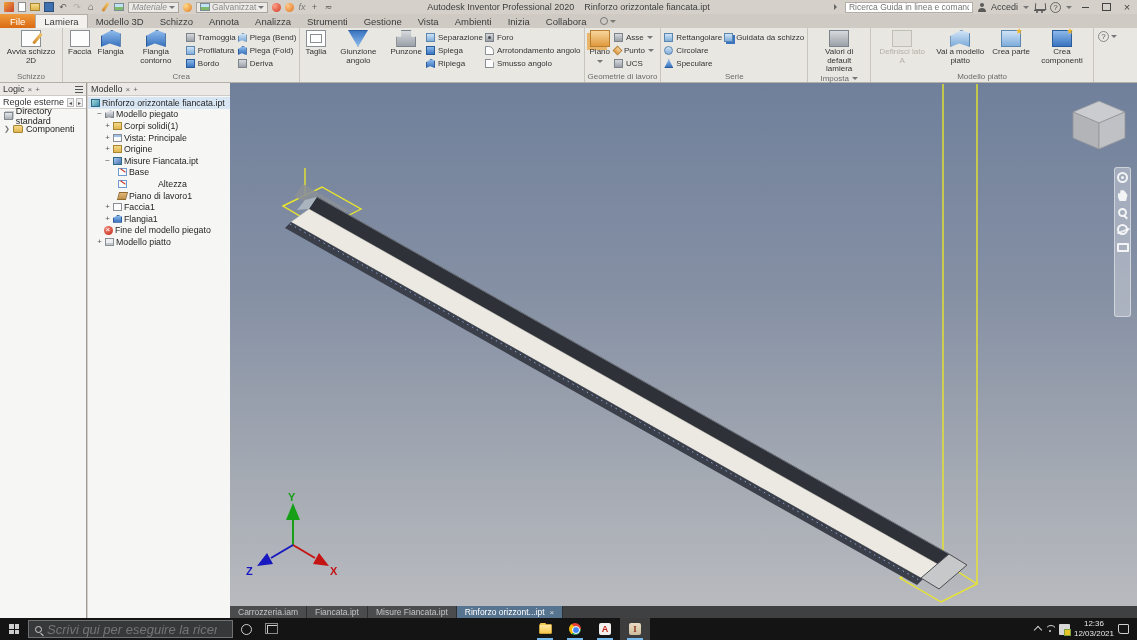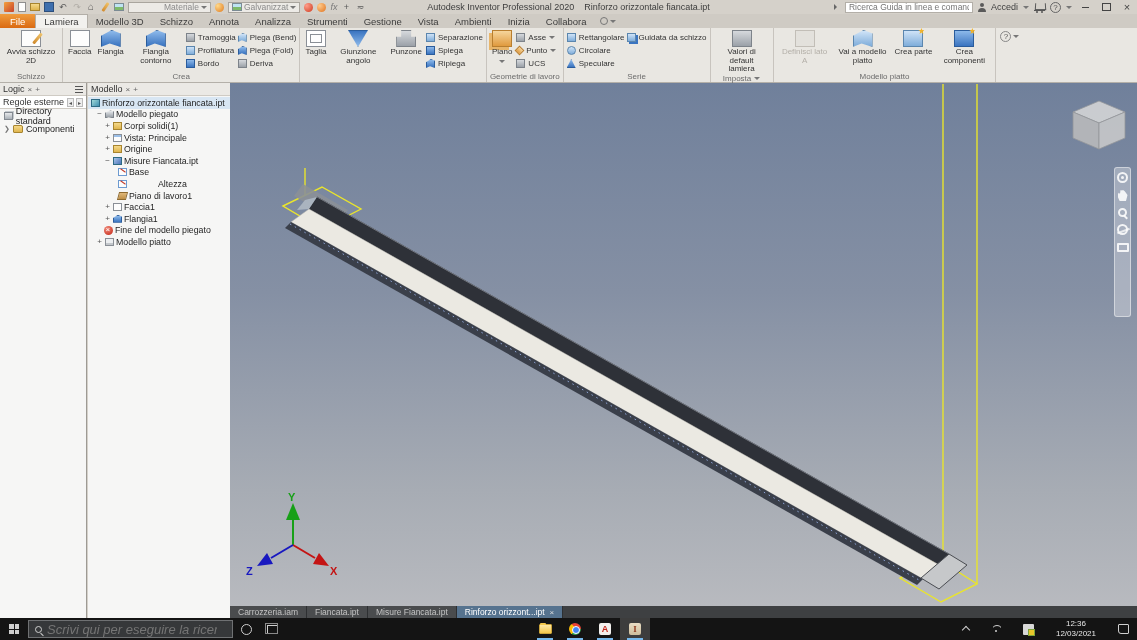--- a/index.html
+++ b/index.html
@@ -13,21 +13,21 @@
   .qi-logo{background:linear-gradient(135deg,#f3a13c,#c9412a);border-radius:1px;}
   .qi-doc{background:#fdfdfd;border:1px solid #8f8f8f;width:8px;}
   .qi-folder{background:linear-gradient(#f5d98a,#dfb54e);border:1px solid #a8852f;height:8px;}
   .qi-save{background:#3e6fae;border:1px solid #2d4f7c;}
   .qi-dis{color:#b0aca6;}
   .qi-home{font-size:10px;}
   .qi-pencil{background:linear-gradient(#f0c36a,#d28b2e);width:3px;height:10px;transform:rotate(35deg);border-radius:1px;}
   .qi-img{background:linear-gradient(#bfe3f2 50%,#7fba6a 50%);border:1px solid #7b8b94;height:8px;}
   .combo{display:flex;align-items:center;gap:2px;border:1px solid #a9a59e;background:#eceae6;height:11px;padding:0 3px;font-size:8.5px;color:#8a8a8a;}
   .combo .cdd{width:0;height:0;border:3px solid transparent;border-top-color:#777;margin-top:3px;}
-  .ital{margin-left:32px;}
+  .ital{font-style:italic;}
   .ball{width:9px;height:9px;border-radius:50%;}
   .ball-a{background:radial-gradient(circle at 30% 30%,#ffd98a,#e07b1f);}
   .ball-r{background:radial-gradient(circle at 30% 30%,#ff9d8a,#cf3a1f);}
   .ball-o{background:radial-gradient(circle at 30% 30%,#ffc98a,#e0731f);}
   .fx{font-style:italic;color:#7a7a7a;font-size:9px;}
   #title-center{position:absolute;left:0;right:0;top:0;height:14px;display:flex;align-items:center;justify-content:center;gap:10px;font-size:9px;color:#3d3d3d;pointer-events:none;}
   .tb-right{margin-left:auto;display:flex;align-items:center;gap:5px;padding-right:2px;z-index:2;}
   .tri-r{width:0;height:0;border:3px solid transparent;border-left-color:#666;}
   #help-search{width:128px;height:11px;border:1px solid #b3afa8;background:#fff;font-size:8.5px;color:#555;padding:0 3px;font-family:"Liberation Sans",sans-serif;}
   .person{width:8px;height:9px;position:relative;}
@@ -157,21 +157,21 @@
   .app::after{content:"";position:absolute;bottom:0;left:7px;right:7px;height:2px;background:#76b9ed;}
   .app.active{background:#3d3d3d;}
   .ai-folder{width:13px;height:10px;background:linear-gradient(#ffe9a8,#f5c84c);border-radius:1px;border:1px solid #caa43a;position:relative;}
   .ai-folder::before{content:"";position:absolute;left:0;top:-2px;width:6px;height:2px;background:#f5c84c;border-radius:1px 1px 0 0;}
   .ai-chrome{width:12px;height:12px;border-radius:50%;background:conic-gradient(from -30deg,#ea4335 0 120deg,#4285f4 0 122deg,#34a853 122deg 240deg,#fbbc05 240deg 360deg);position:relative;}
   .ai-chrome::after{content:"";position:absolute;left:3px;top:3px;width:6px;height:6px;border-radius:50%;background:#4285f4;border:1px solid #fff;}
   .ai-acad{width:12px;height:12px;border-radius:2px;background:#f3f1ee;color:#c0271c;font-size:9px;font-weight:bold;display:flex;align-items:center;justify-content:center;}
   .ai-acad::before{content:"A";}
   .ai-inv{width:12px;height:12px;border-radius:2px;background:linear-gradient(#e9ddc4,#cdbd9c);color:#8f3a1e;font-size:9px;font-weight:bold;display:flex;align-items:center;justify-content:center;font-family:"Liberation Serif",serif;}
   .ai-inv::before{content:"I";}
-  .tray{margin-left:auto;display:flex;align-items:center;gap:22px;padding-right:8px;}
+  .tray{margin-left:auto;display:flex;align-items:center;gap:4px;padding-right:8px;}
   .tr-chev{width:6px;height:6px;border-left:1.5px solid #cfcfcf;border-top:1.5px solid #cfcfcf;transform:rotate(45deg);margin-top:2px;}
   .tr-wifi{width:10px;height:8px;position:relative;overflow:hidden;}
   .tr-wifi::before{content:"";position:absolute;left:0;top:0;width:10px;height:10px;border:1.5px solid #cfcfcf;border-radius:50%;clip-path:polygon(0 0,100% 0,50% 55%);}
   .tr-wifi::after{content:"";position:absolute;left:4px;top:5px;width:2px;height:2px;background:#cfcfcf;border-radius:50%;}
   .tr-app{width:11px;height:11px;background:#d8d8d8;border-radius:1px;position:relative;}
   .tr-app::after{content:"";position:absolute;right:-1px;bottom:-1px;width:5px;height:5px;background:#e8c62a;border:1px solid #7da33a;}
   .clock{font-size:8px;line-height:1.2;text-align:center;color:#e6e6e6;}
   .tr-ac{width:11px;height:10px;border:1px solid #cfcfcf;border-radius:1px 1px 1px 3px;}
 </style>
 </head>
@@ -326,20 +326,34 @@
           </div>
         <div class="sbtn">
             <span class="sicon ic-blue"></span>
             <span>Spiega</span>
           </div>
         <div class="sbtn">
             <span class="sicon ic-blue ic-fold"></span>
             <span>Ripiega</span>
           </div>
       </div>
+      <div class="scol">
+        <div class="sbtn">
+            <span class="sicon ic-hole"></span>
+            <span>Foro</span>
+          </div>
+        <div class="sbtn">
+            <span class="sicon ic-outline" style="border-radius:0 60% 0 0;"></span>
+            <span>Arrotondamento angolo</span>
+          </div>
+        <div class="sbtn">
+            <span class="sicon ic-outline" style="clip-path:polygon(0 0,60% 0,100% 40%,100% 100%,0 100%);"></span>
+            <span>Smusso angolo</span>
+          </div>
+      </div>
     </div>
   </div>
 
   <div class="panel">
     <div class="pbody">
       <div class="bigbtn">
         <span class="bicon ic-orange" style="box-shadow:-3px 3px 0 #e8b56a;"></span>
         <span>Piano</span>
         <span class="dd"></span>
       </div>

